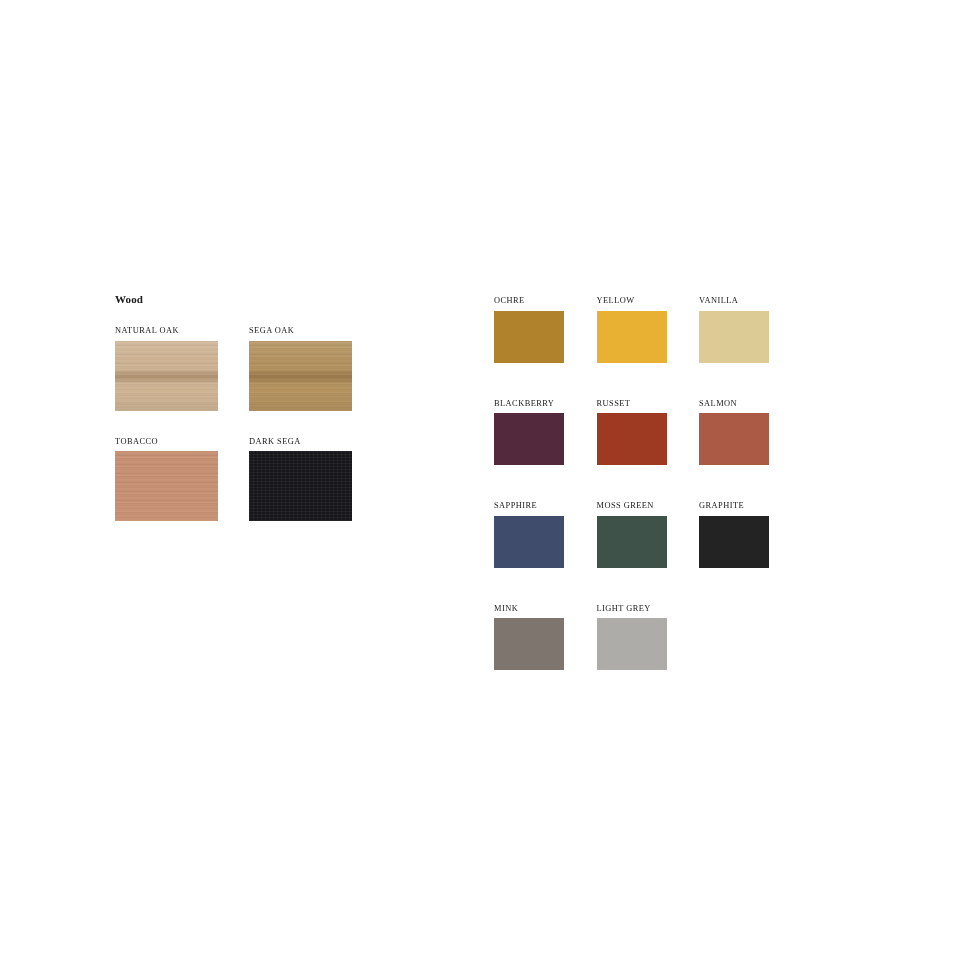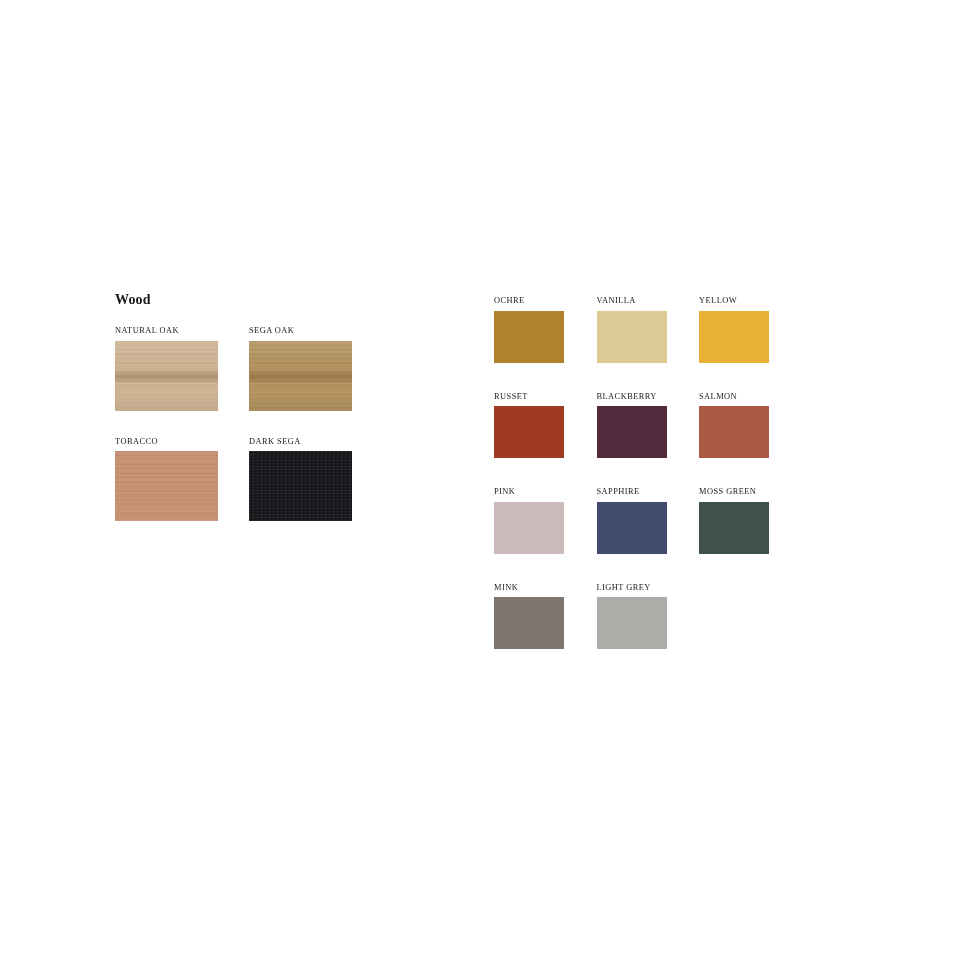--- a/index.html
+++ b/index.html
@@ -25,21 +25,21 @@
   }
 
   .section {
     position: absolute;
   }
 
   .section-wood   { left: 115px; top: 294px; width: 300px; }
   .section-lacquer{ left: 494px; top: 294px; width: 400px; }
 
   .section-title {
-    font-size: 14px;
+    font-size: 11px;
     font-weight: bold;
     letter-spacing: 0.15px;
     color: #1a1a1a;
     margin: 0 0 19px 0;
     line-height: 11px;
     white-space: nowrap;
   }
 
   
   .grid {
@@ -71,21 +71,21 @@
     overflow: hidden;
     background-color: #cccccc;
   }
 
   
   .grid-wood .cell { width: 126px; margin-bottom: 16px; }
   .grid-wood .cell-label { width: 120px; }
   .grid-wood .swatch { width: 103px; height: 70px; }
 
   
-  .grid-lacquer .cell { width: 94.5px; margin-bottom: 19px; }
+  .grid-lacquer .cell { width: 94.5px; margin-bottom: 26px; }
   .grid-lacquer .cell-label { width: 88px; }
   .grid-lacquer .swatch { width: 70px; height: 52px; }
 
   
   .grain-h::after {
     content: "";
     position: absolute;
     inset: 0;
     background-image: repeating-linear-gradient(
       to bottom,
@@ -160,52 +160,52 @@
       </div>
   </div>
 
   <div class="section section-lacquer">
     <div class="grid grid-lacquer">
         <div class="cell">
           <div class="cell-label">OCHRE</div>
           <div class="swatch" style="background-color: rgb(176, 130, 43);"></div>
         </div>
         <div class="cell">
+          <div class="cell-label">YELLOW</div>
+          <div class="swatch" style="background-color: rgb(232, 177, 52);"></div>
+        </div>
+        <div class="cell">
           <div class="cell-label">VANILLA</div>
           <div class="swatch" style="background-color: rgb(220, 203, 148);"></div>
         </div>
         <div class="cell">
-          <div class="cell-label">YELLOW</div>
-          <div class="swatch" style="background-color: rgb(232, 177, 52);"></div>
+          <div class="cell-label">BLACKBERRY</div>
+          <div class="swatch" style="background-color: rgb(83, 41, 61);"></div>
         </div>
         <div class="cell">
           <div class="cell-label">RUSSET</div>
           <div class="swatch" style="background-color: rgb(158, 58, 34);"></div>
         </div>
         <div class="cell">
-          <div class="cell-label">BLACKBERRY</div>
-          <div class="swatch" style="background-color: rgb(83, 41, 61);"></div>
-        </div>
-        <div class="cell">
           <div class="cell-label">SALMON</div>
           <div class="swatch" style="background-color: rgb(171, 90, 69);"></div>
         </div>
         <div class="cell">
-          <div class="cell-label">PINK</div>
-          <div class="swatch" style="background-color: rgb(203, 186, 185);"></div>
-        </div>
-        <div class="cell">
           <div class="cell-label">SAPPHIRE</div>
           <div class="swatch" style="background-color: rgb(63, 76, 107);"></div>
         </div>
         <div class="cell">
           <div class="cell-label">MOSS GREEN</div>
           <div class="swatch" style="background-color: rgb(62, 82, 73);"></div>
         </div>
         <div class="cell">
+          <div class="cell-label">GRAPHITE</div>
+          <div class="swatch" style="background-color: rgb(35, 35, 35);"></div>
+        </div>
+        <div class="cell">
           <div class="cell-label">MINK</div>
           <div class="swatch" style="background-color: rgb(125, 117, 110);"></div>
         </div>
         <div class="cell">
           <div class="cell-label">LIGHT GREY</div>
           <div class="swatch" style="background-color: rgb(173, 172, 168);"></div>
         </div>
       </div>
   </div>
 

